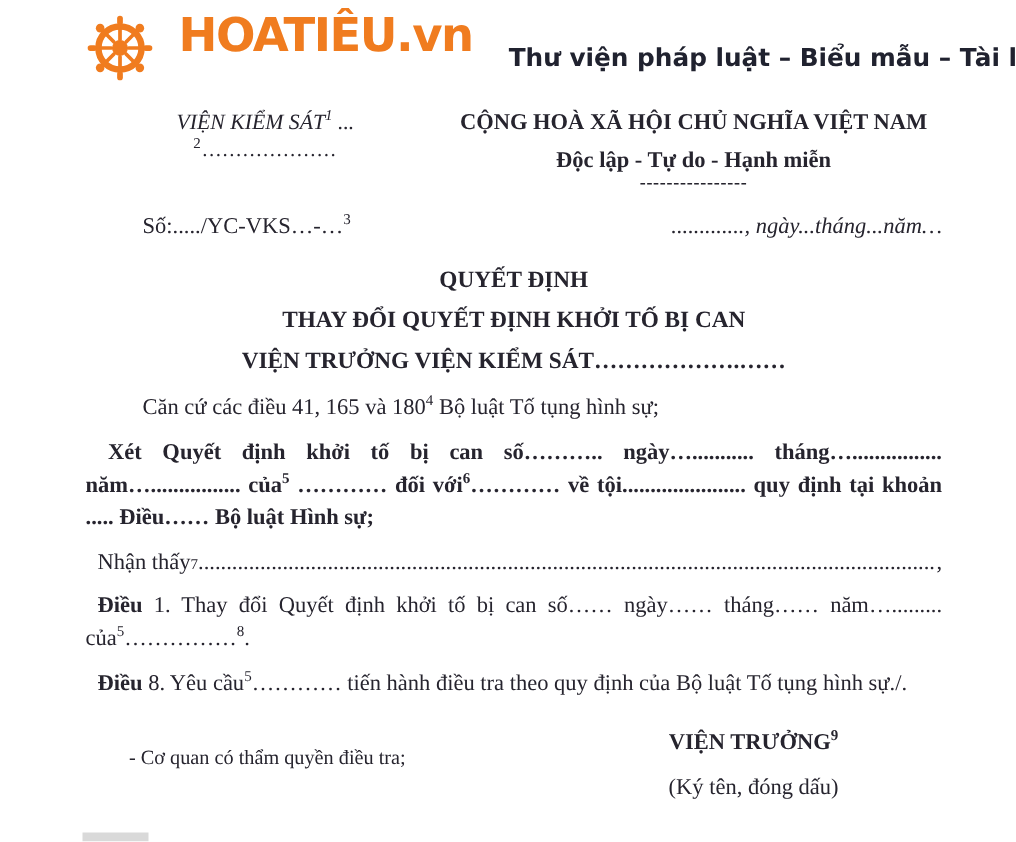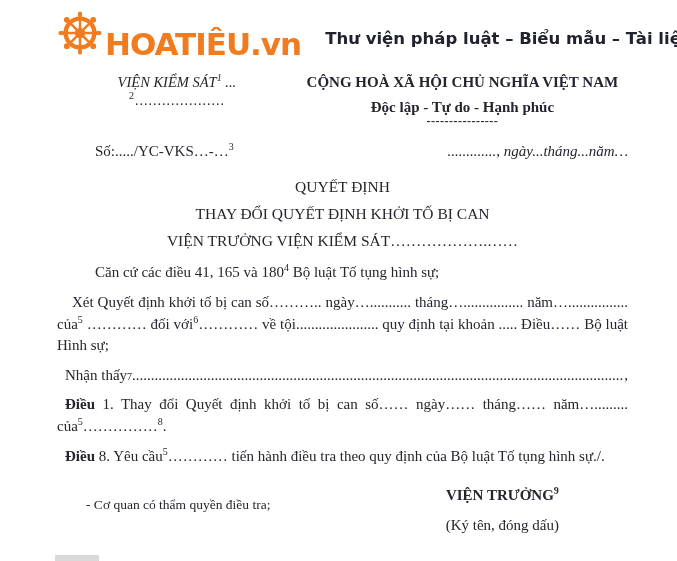--- a/index.html
+++ b/index.html
@@ -13,22 +13,22 @@
   }
   
   .site-header {
     display: flex;
     align-items: center;
     padding: 9px 10px 2px 57px;
     height: 62px;
   }
   .logo {
     display: flex;
-    align-items: flex-end;
-    gap: 2px;
+    align-items: flex-start;
+    gap: 16px;
     cursor: pointer;
     text-decoration: none;
   }
   .logo-text {
     font-family: "DejaVu Sans", "Liberation Sans", sans-serif;
     font-weight: bold;
     font-size: 31px;
     letter-spacing: -1px;
     color: #f07c1f;
     line-height: 1;
@@ -54,29 +54,29 @@
   .issuer-name { font-style: italic; font-size: 14.5px; white-space: nowrap; }
   .issuer-dots { font-size: 14px; letter-spacing: 1px; margin-top: -2px; }
   .nat-line1 { font-weight: bold; font-size: 15px; white-space: nowrap; }
   .nat-line2 { font-weight: bold; font-size: 15px; margin-top: 3px; }
   .nat-sep   { font-weight: bold; font-size: 12px; line-height: 0.6; letter-spacing: 0.5px; }
   .ref-row { display: flex; align-items: baseline; margin-top: 16px; }
   .ref-number { margin-left: 38px; }
   .date-line { margin-left: auto; font-style: italic; }
   .titles {
     text-align: center;
-    font-weight: normal;
+    font-weight: bold;
     font-size: 15.5px;
     margin-top: 10px;
     line-height: 1.75;
   }
   .titles div { white-space: nowrap; }
   .doc p { margin-top: 8px; }
   .p-cancu   { text-indent: 38px; }
-  .p-xet     { text-indent: 15px; text-align: justify; }
+  .p-xet     { text-indent: 15px; text-align: justify; font-weight: bold; }
   .p-article { text-indent: 8px;  text-align: justify; margin-top: 10px; }
   .dotted-line { display: flex; align-items: baseline; text-indent: 0; }
   .dotted-line .lead { margin-left: 8px; white-space: nowrap; }
   .dots-fill { flex: 1 1 auto; overflow: hidden; white-space: nowrap; }
   .decision-heading {
     text-align: center;
     font-weight: bold;
     font-size: 15.5px;
     margin-top: 9px;
   }
@@ -139,21 +139,21 @@
 
 <main class="doc">
 
   <div class="cols">
     <div class="col-left">
       <div class="issuer-name"><span>VIỆN KIỂM SÁT</span><sup>1</sup><span> ...</span></div>
       <div class="issuer-dots"><sup>2</sup><span>....................</span></div>
     </div>
     <div class="col-right">
       <div class="nat-line1">CỘNG HOÀ XÃ HỘI CHỦ NGHĨA VIỆT NAM</div>
-      <div class="nat-line2">Độc lập - Tự do - Hạnh phúc</div>
+      <div class="nat-line2">Độc lập - Tự do - Hạnh miễn</div>
       <div class="nat-sep">----------------</div>
     </div>
   </div>
 
   <div class="ref-row">
     <div class="ref-number"><span>Số:...../YC-VKS…-…</span><sup>3</sup></div>
     <div class="date-line">............., ngày...tháng...năm…</div>
   </div>
 
   <div class="titles">

